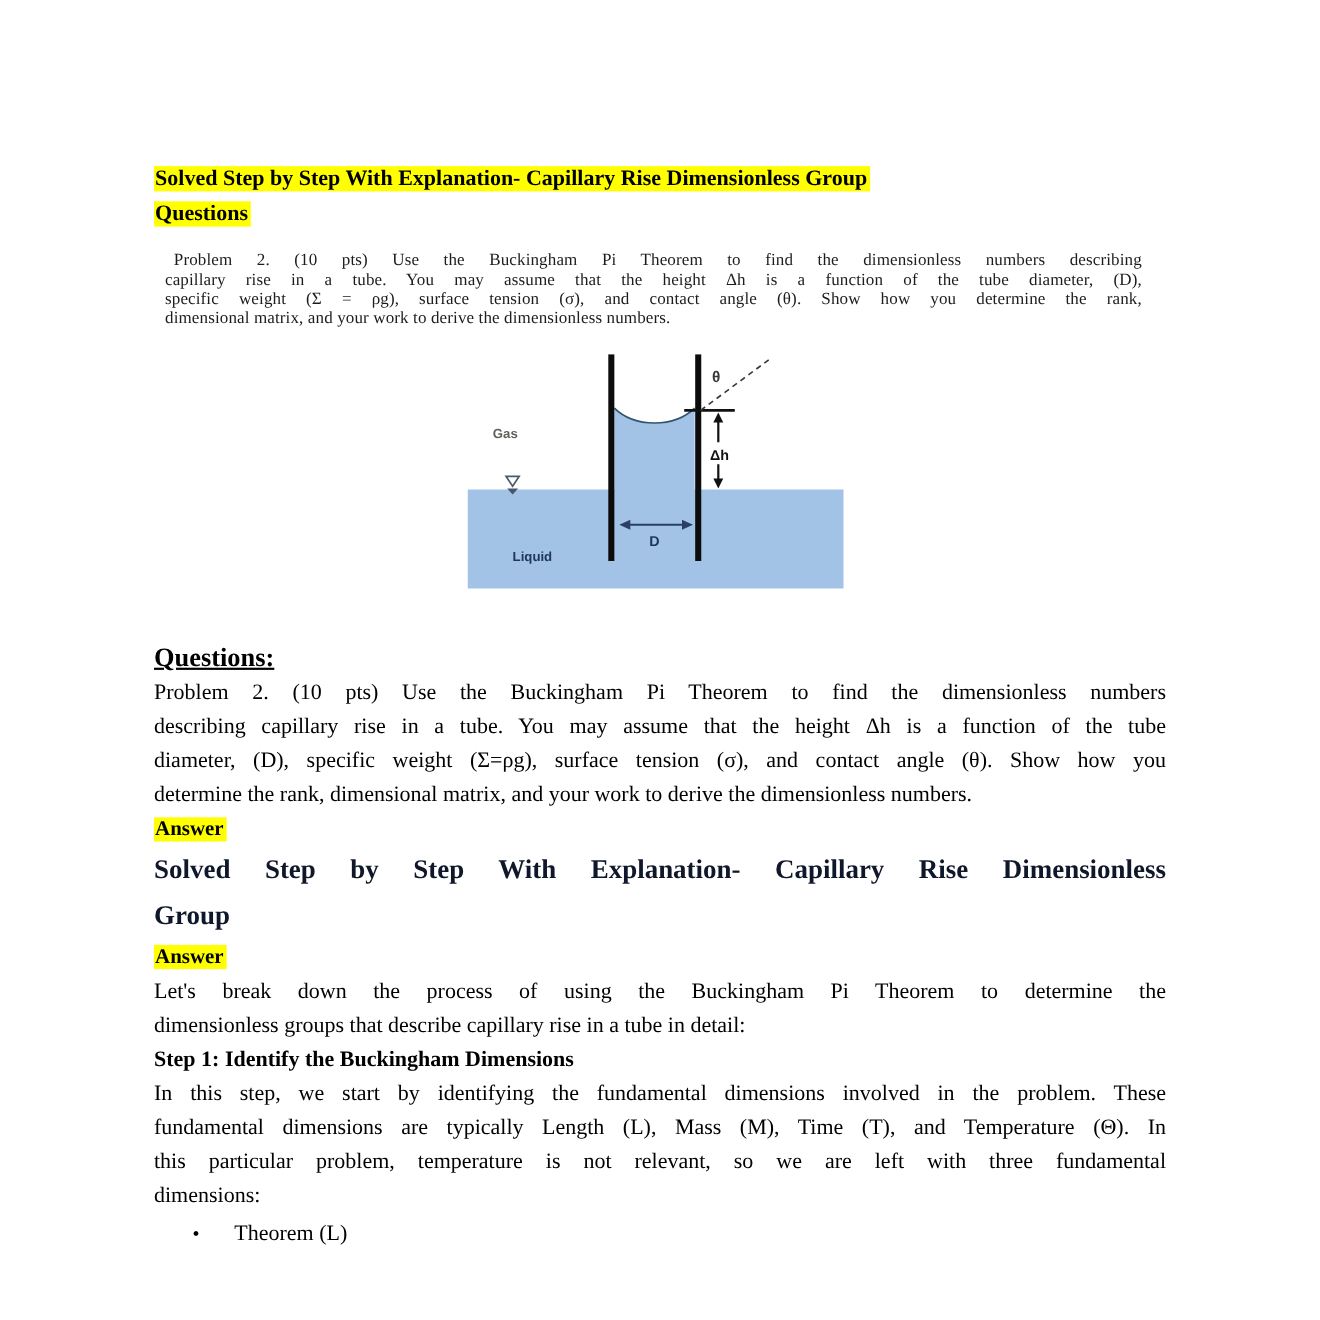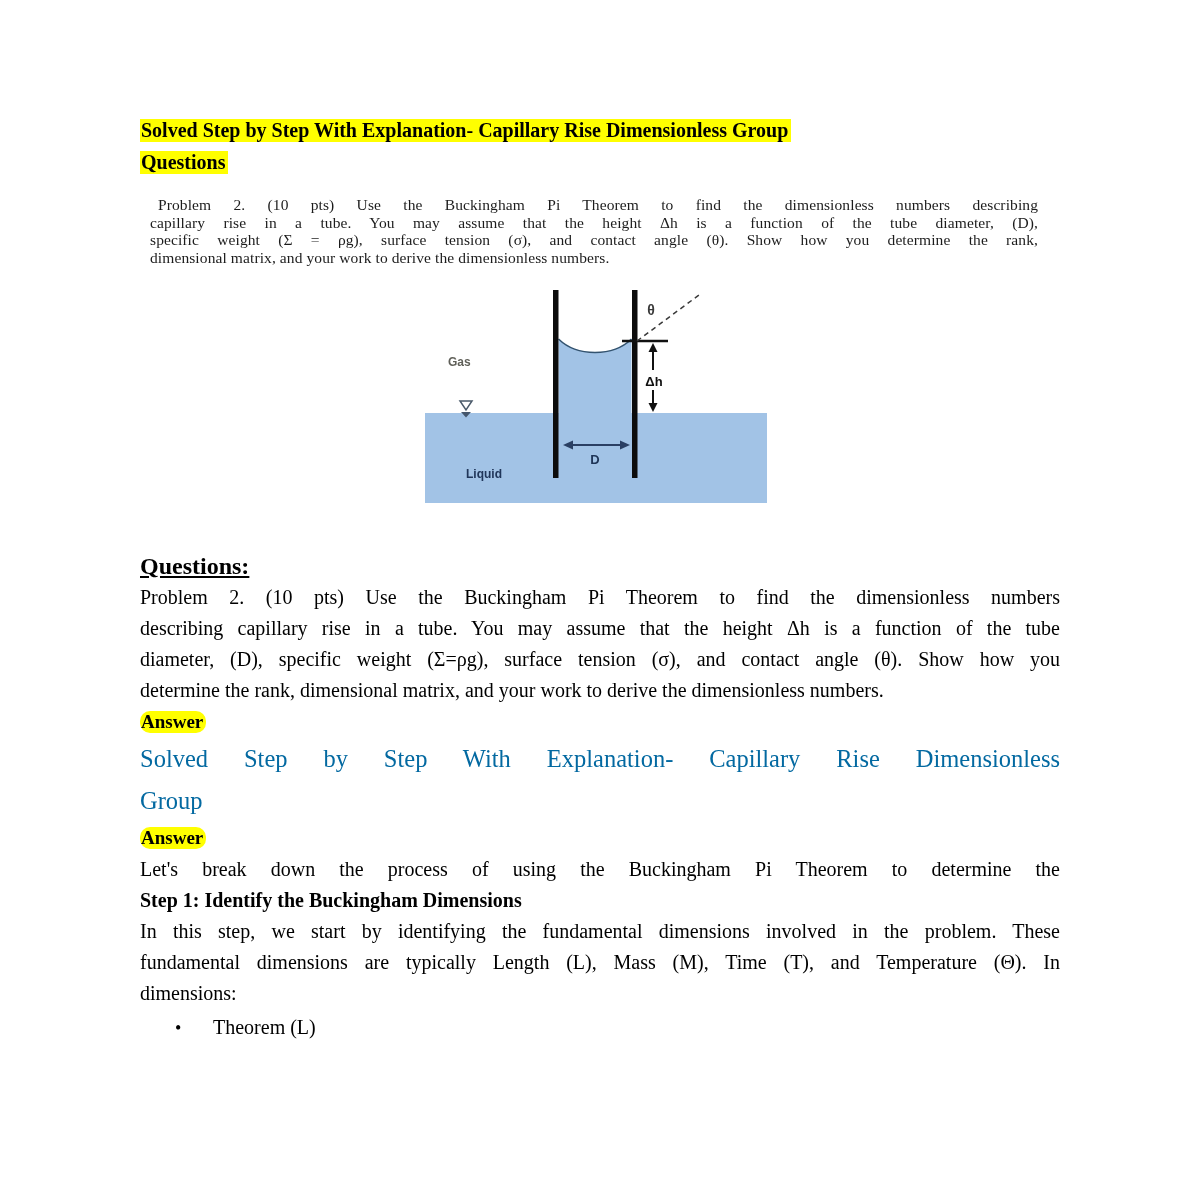--- a/index.html
+++ b/index.html
@@ -10,20 +10,21 @@
     background:#ffffff;
     overflow:hidden;
     font-family:"Liberation Serif", serif;
     color:#000000;
   }
   .content {
     position:relative;
     margin-left:140px;
     width:920px;
     padding-top:114px;
+    margin-top:32px;
   }
   
   .doc-title { font-weight:bold; font-size:20px; line-height:32px; }
   .hl { background:#ffff00; padding:0 3px 1px 1px; }
   
   .problem-img {
     margin:18px 0 0 10px;
     width:888px;
     font-size:15.5px;
     line-height:17.5px;
@@ -33,27 +34,27 @@
   .pline { text-align:justify; text-align-last:justify; }
   .pline-first { text-indent:8px; }
   .pline-last { text-align-last:left; }
   
   .fig-wrap { margin-top:24px; margin-left:285px; width:342px; height:233px; }
   
   .q-heading { margin-top:28px; font-weight:bold; font-size:24px; line-height:31px;text-decoration:underline; }
   .bodyline { font-size:20px; line-height:31px; text-align:justify; text-align-last:justify; }
   .bodyline-last { text-align-last:left; }
   .answer-line { line-height:31px; }
-  .answer-line .hl { font-weight:bold; font-size:19px;border-radius:10px; }
+  .answer-line .hl { font-weight:bold; font-size:19px; }
   .blue-h {
     font-size:24.5px;
     line-height:42px;
-    color:#0369a1;
+    color:#0f172a;
     text-align:justify; text-align-last:justify;
-    font-weight:normal;
+    font-weight:bold;
   }
   .blue-h-last { text-align-last:left; }
   .step-heading { font-weight:bold; font-size:20px; line-height:31px; }
   .bullet-row { margin-top:2px; padding-left:35px; font-size:20px; line-height:33px; }
   .bullet-glyph { display:inline-block; width:38px; font-size:18px; }
   svg text { font-family:"Liberation Sans", sans-serif; font-weight:bold; }
 </style>
 </head>
 <body>
 
@@ -119,27 +120,29 @@
 
     <div>
       <div class="blue-h">Solved Step by Step With  Explanation- Capillary Rise Dimensionless</div>
       <div class="blue-h blue-h-last">Group</div>
     </div>
 
     <div class="answer-line"><span class="hl">Answer</span></div>
 
     <div>
       <div class="bodyline">Let's break down the process of using the Buckingham Pi Theorem to determine the</div>
+      <div class="bodyline bodyline-last">dimensionless groups that describe capillary rise in a tube in detail:</div>
     </div>
 
     <div class="step-heading">Step 1: Identify the Buckingham Dimensions</div>
 
     <div>
       <div class="bodyline">In this step, we start by identifying the fundamental dimensions involved in the problem. These</div>
       <div class="bodyline">fundamental dimensions are typically Length (L), Mass (M), Time (T), and Temperature (Θ). In</div>
+      <div class="bodyline">this particular problem, temperature is not relevant, so we are left with three fundamental</div>
       <div class="bodyline bodyline-last">dimensions:</div>
     </div>
 
     <div class="bullet-row">
       <span class="bullet-glyph">•</span><span>Theorem (L)</span>
     </div>
 
   </div>
 </div>
 

